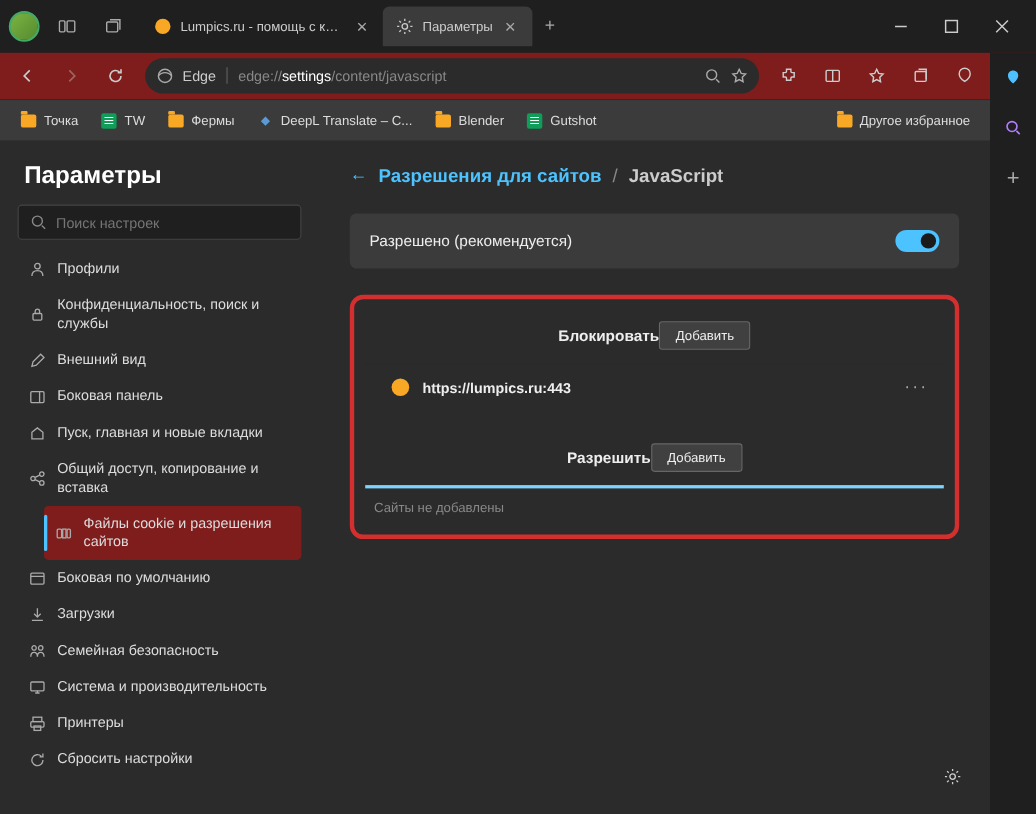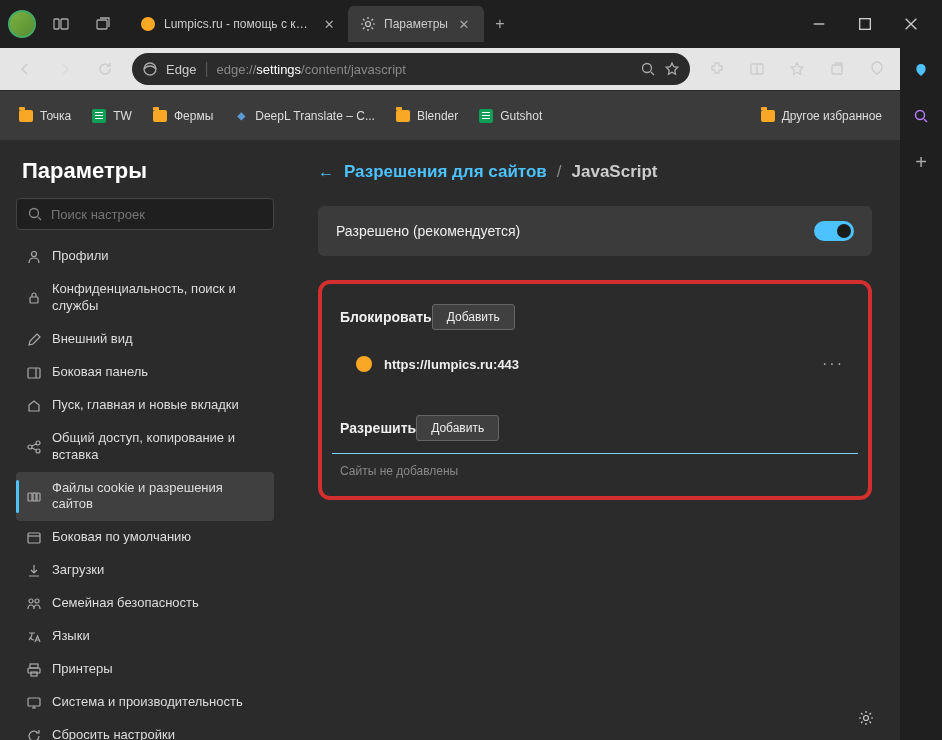--- a/index.html
+++ b/index.html
@@ -15,75 +15,75 @@
 .tab.active { background: #3b3b3b; }
 .tab-icon { width: 16px; height: 16px; flex-shrink: 0; display: flex; align-items: center; justify-content: center; }
 .tab-favicon-lumpics { width: 14px; height: 14px; border-radius: 50%; background: #f9a825; }
 .tab-title { white-space: nowrap; overflow: hidden; text-overflow: ellipsis; font-size: 12px; }
 .tab-close { width: 16px; height: 16px; display: flex; align-items: center; justify-content: center; font-size: 13px; color: #aaa; }
 .new-tab { width: 32px; height: 32px; display: flex; align-items: center; justify-content: center; color: #aaa; cursor: pointer; font-size: 16px; }
 
 .window-controls { display: flex; margin-left: auto; }
 .wc { width: 46px; height: 40px; display: flex; align-items: center; justify-content: center; color: #ccc; cursor: pointer; }
 
-.toolbar { height: 42px; background: #e5e5e5; display: flex; align-items: center; padding: 0 8px; gap: 6px; }
+.toolbar { height: 42px; background: #7f1d1d; display: flex; align-items: center; padding: 0 8px; gap: 6px; }
 .tb-btn { width: 34px; height: 34px; display: flex; align-items: center; justify-content: center; color: #ccc; cursor: pointer; border-radius: 4px; }
 
 .addressbar { flex: 1; height: 32px; background: #2b2b2b; border-radius: 16px; display: flex; align-items: center; padding: 0 10px; gap: 8px; margin: 0 4px; }
 .addr-icon { color: #aaa; display: flex; align-items: center; }
 .addr-text { flex: 1; font-size: 13px; color: #888; }
 .addr-text .hl { color: #fff; }
 .addr-right { display: flex; gap: 8px; align-items: center; }
 
 .copilot-strip { position: absolute; right: 0; top: 48px; width: 42px; height: calc(100% - 48px); background: #1f1f1f; display: flex; flex-direction: column; align-items: center; padding-top: 8px; gap: 18px; }
 .copilot-icon { width: 28px; height: 28px; display: flex; align-items: center; justify-content: center; cursor: pointer; }
 
-.bookmarks { height: 50px; background: #3b3b3b; border-top: 1px solid #2a2a2a; display: flex; align-items: center; padding: 0 10px; gap: 4px; margin-right: 42px; }
+.bookmarks { height: 38px; background: #3b3b3b; border-top: 1px solid #2a2a2a; display: flex; align-items: center; padding: 0 10px; gap: 4px; margin-right: 42px; }
 .bm { display: flex; align-items: center; gap: 6px; padding: 4px 8px; font-size: 12px; color: #ddd; cursor: pointer; border-radius: 4px; }
 .bm-icon { width: 16px; height: 16px; display: flex; align-items: center; justify-content: center; }
 .folder-icon { width: 14px; height: 12px; background: #f9a825; border-radius: 2px; position: relative; }
 .folder-icon::before { content: ''; position: absolute; top: -3px; left: 0; width: 6px; height: 3px; background: #f9a825; border-radius: 1px 1px 0 0; }
 .sheets-icon { width: 14px; height: 14px; background: #0f9d58; border-radius: 2px; position: relative; }
 .sheets-icon::after { content: ''; position: absolute; inset: 3px; background: repeating-linear-gradient(#fff 0 1px, transparent 1px 3px); }
 .bm-spacer { flex: 1; }
 
 .content { display: flex; height: calc(100% - 128px); margin-right: 42px; background: #2b2b2b; }
 
 .sidebar { width: 290px; background: #2b2b2b; padding: 18px 16px; overflow-y: auto; }
 .sidebar-title { font-size: 22px; font-weight: 600; color: #fff; margin-bottom: 14px; padding-left: 6px; }
 .search-box { display: flex; align-items: center; background: #1f1f1f; border: 1px solid #444; border-radius: 4px; padding: 7px 10px; gap: 8px; margin-bottom: 10px; }
 .search-box input { background: none; border: none; outline: none; color: #ccc; font-size: 13px; flex: 1; }
 .nav-list { list-style: none; }
 .nav-item { display: flex; align-items: center; gap: 10px; padding: 8px 10px; font-size: 13px; color: #ddd; cursor: pointer; border-radius: 4px; line-height: 1.3; }
-.nav-item.active { background: #404040; position: relative; }
+.nav-item.active { background: #7f1d1d; position: relative; margin-left: 24px; }
 .nav-item.active::before { content: ''; position: absolute; left: 0; top: 8px; bottom: 8px; width: 3px; background: #4cc2ff; border-radius: 2px; }
 .nav-icon { width: 16px; height: 16px; flex-shrink: 0; color: #aaa; display: flex; align-items: center; justify-content: center; margin-top: 1px; }
 
 .main { flex: 1; padding: 22px 28px; overflow-y: auto; position: relative; }
 .breadcrumb { display: flex; align-items: center; gap: 10px; margin-bottom: 24px; }
 .bc-back { color: #4cc2ff; cursor: pointer; font-size: 16px; }
 .bc-link { color: #4cc2ff; font-size: 17px; font-weight: 600; cursor: pointer; }
 .bc-sep { color: #888; font-size: 17px; }
 .bc-current { color: #ccc; font-size: 17px; font-weight: 600; }
 
 .setting-row { background: #3b3b3b; border-radius: 6px; padding: 15px 18px; display: flex; align-items: center; justify-content: space-between; margin-bottom: 24px; }
 .setting-label { font-size: 14px; color: #eee; }
 .toggle { width: 40px; height: 20px; background: #4cc2ff; border-radius: 10px; position: relative; cursor: pointer; }
 .toggle::after { content: ''; position: absolute; right: 3px; top: 3px; width: 14px; height: 14px; background: #1b1b1b; border-radius: 50%; }
 
 .highlight-box { border: 4px solid #d32f2f; border-radius: 12px; padding: 8px 10px 14px; }
 .section { margin-bottom: 10px; }
-.section-header { display: flex; align-items: center; justify-content: flex-start; padding: 12px 8px; }
+.section-header { display: flex; align-items: center; justify-content: center; padding: 12px 8px; }
 .section-title { font-size: 14px; font-weight: 600; color: #eee; }
 .add-btn { background: #404040; border: 1px solid #666; color: #eee; padding: 5px 14px; font-size: 12px; border-radius: 3px; cursor: pointer; }
 .site-row { display: flex; align-items: center; padding: 12px 8px 12px 24px; gap: 12px; border-top: 1px solid #2a2a2a; }
 .site-favicon { width: 16px; height: 16px; border-radius: 50%; background: #f9a825; }
 .site-url { flex: 1; font-size: 13px; color: #eee; font-weight: 600; }
 .site-more { color: #aaa; cursor: pointer; font-size: 16px; letter-spacing: 2px; padding: 0 6px; }
-.empty-text { padding: 10px 8px 4px; font-size: 12px; color: #888; border-top: 1px solid #7dd3fc; }
+.empty-text { padding: 10px 8px 4px; font-size: 12px; color: #888; border-top: 3px solid #7dd3fc; }
 
 .settings-gear { position: absolute; bottom: 18px; right: 18px; width: 32px; height: 32px; display: flex; align-items: center; justify-content: center; color: #ccc; cursor: pointer; border-radius: 4px; }
 
 svg { width: 16px; height: 16px; }
 </style>
 </head>
 <body>
 
 <div class="titlebar">
   <div class="titlebar-left">
@@ -379,43 +379,35 @@
               <circle cx="5" cy="5" r="2"></circle>
               <circle cx="11" cy="5" r="2"></circle>
               <path d="M2 13c0-2 1-4 3-4s3 2 3 4M8 13c0-2 1-4 3-4s3 2 3 4"></path>
             </svg>
           </span>
           <span>Семейная безопасность</span>
         </li>
       <li class="nav-item">
           <span class="nav-icon">
             <svg viewBox="0 0 16 16" fill="none" stroke="currentColor" stroke-width="1.2">
-              <path d="M3 4h6M6 4v1c0 3-2 5-3 6M4 8c1 2 3 3 4 3M9 13l2.5-6 2.5 6M10 11h3"></path>
-            </svg>
-          </span>
-          <span>Языки</span>
+              <rect x="2" y="3" width="12" height="8" rx="1"></rect>
+              <path d="M6 13h4M8 11v2"></path>
+            </svg>
+          </span>
+          <span>Система и производительность</span>
         </li>
       <li class="nav-item">
           <span class="nav-icon">
             <svg viewBox="0 0 16 16" fill="none" stroke="currentColor" stroke-width="1.2">
               <rect x="4" y="2" width="8" height="4"></rect>
               <rect x="2" y="6" width="12" height="5" rx="1"></rect>
               <rect x="5" y="10" width="6" height="4"></rect>
             </svg>
           </span>
           <span>Принтеры</span>
-        </li>
-      <li class="nav-item">
-          <span class="nav-icon">
-            <svg viewBox="0 0 16 16" fill="none" stroke="currentColor" stroke-width="1.2">
-              <rect x="2" y="3" width="12" height="8" rx="1"></rect>
-              <path d="M6 13h4M8 11v2"></path>
-            </svg>
-          </span>
-          <span>Система и производительность</span>
         </li>
       <li class="nav-item">
           <span class="nav-icon">
             <svg viewBox="0 0 16 16" fill="none" stroke="currentColor" stroke-width="1.2">
               <path d="M13 8a5 5 0 11-1.5-3.5M13 2v3h-3"></path>
             </svg>
           </span>
           <span>Сбросить настройки</span>
         </li>
 

